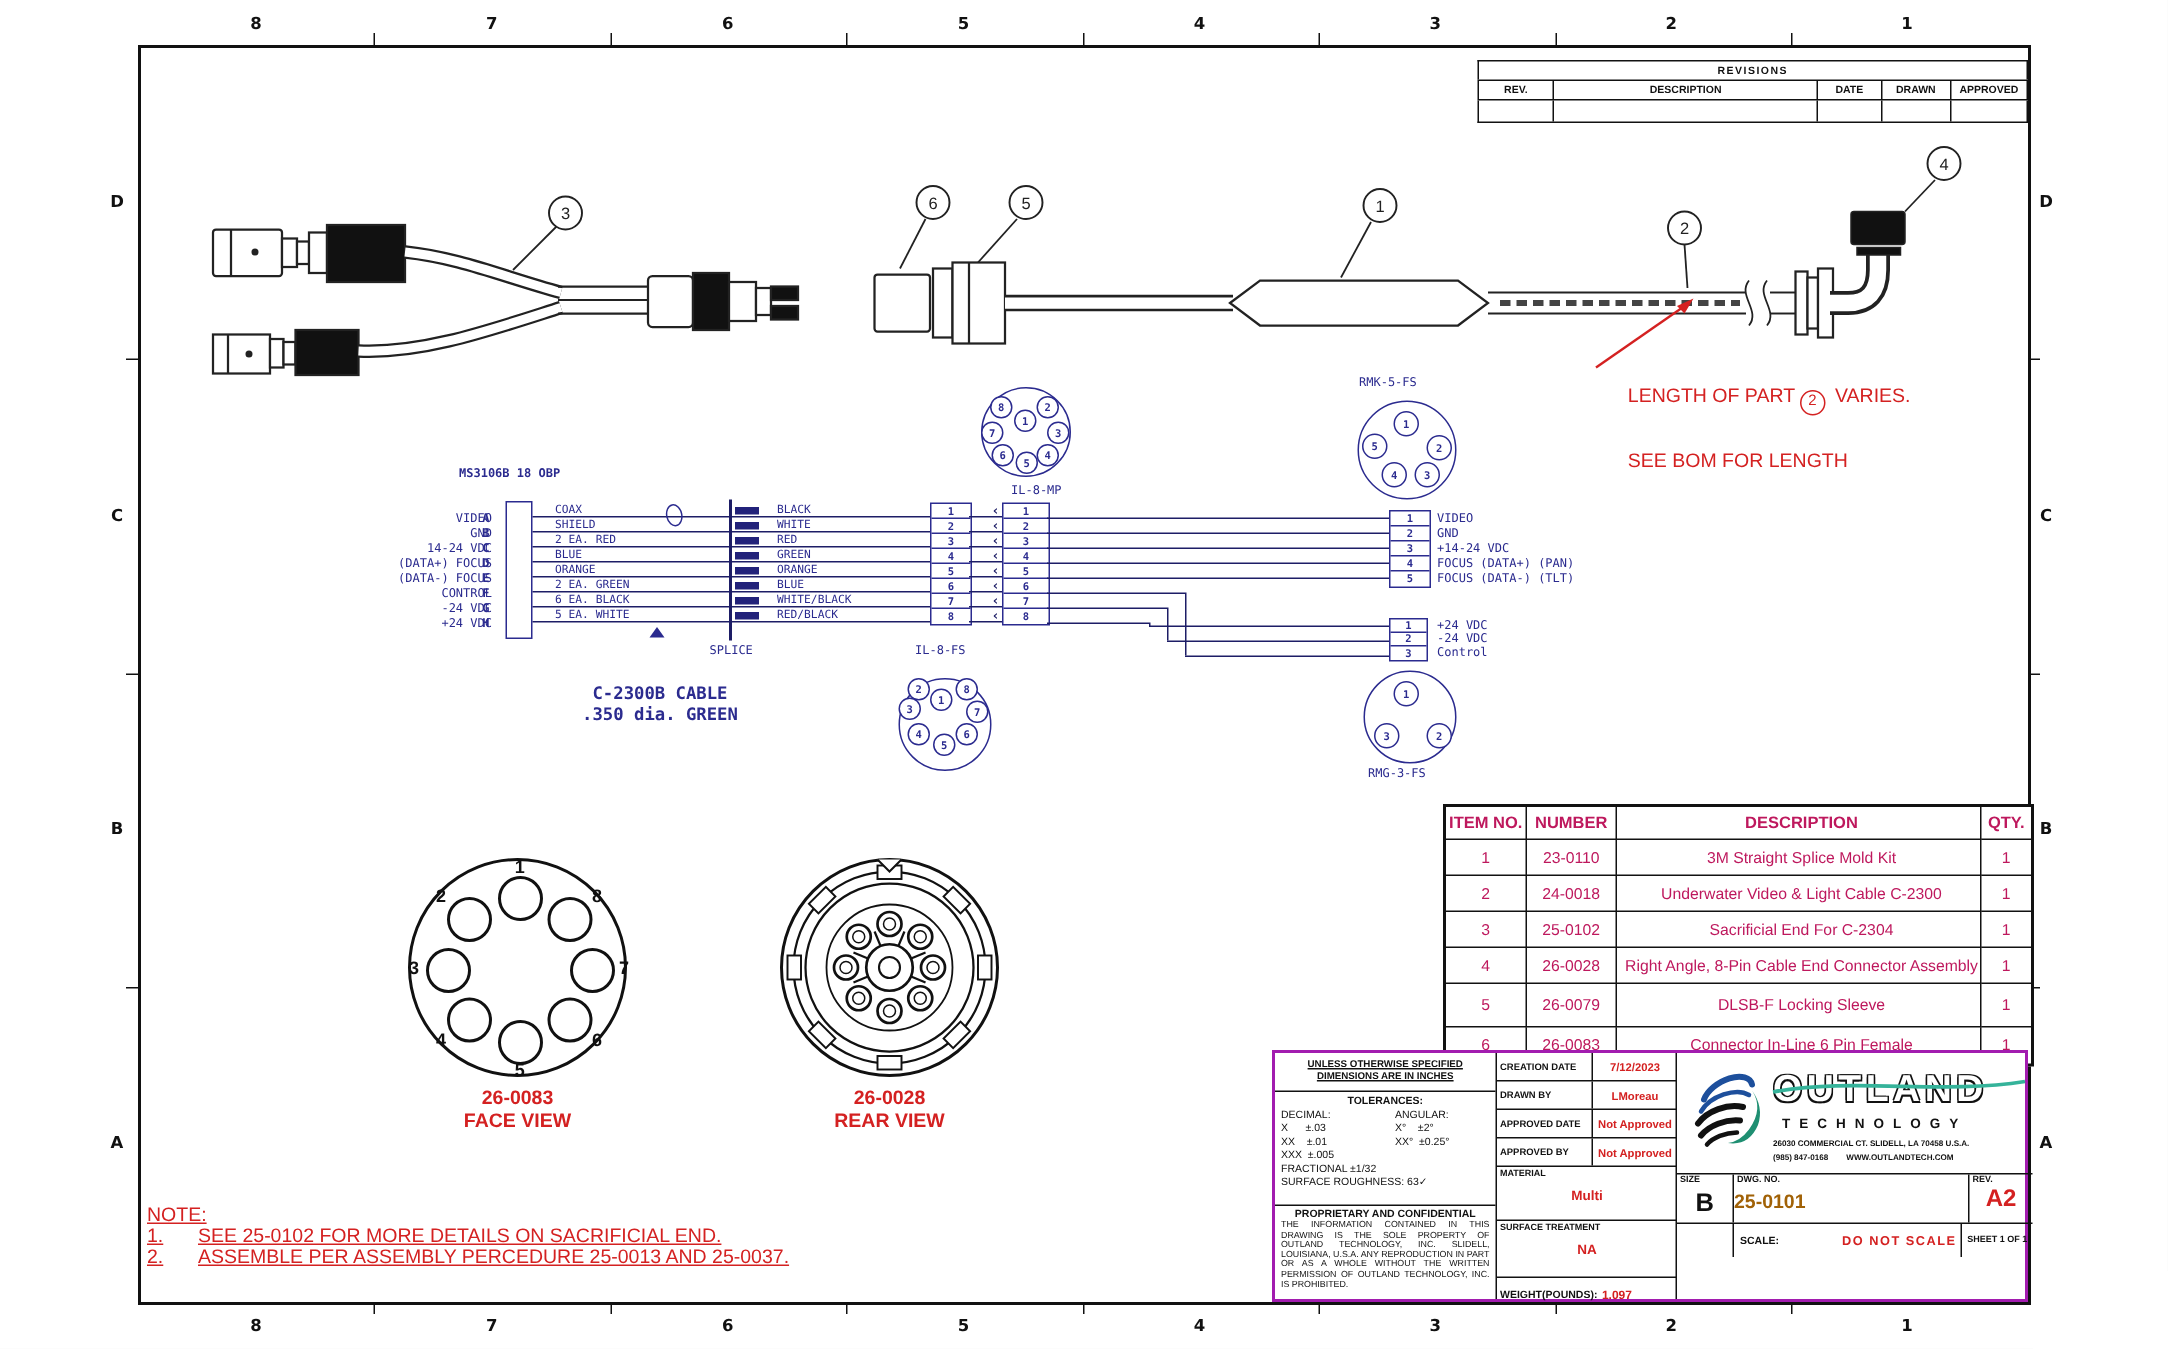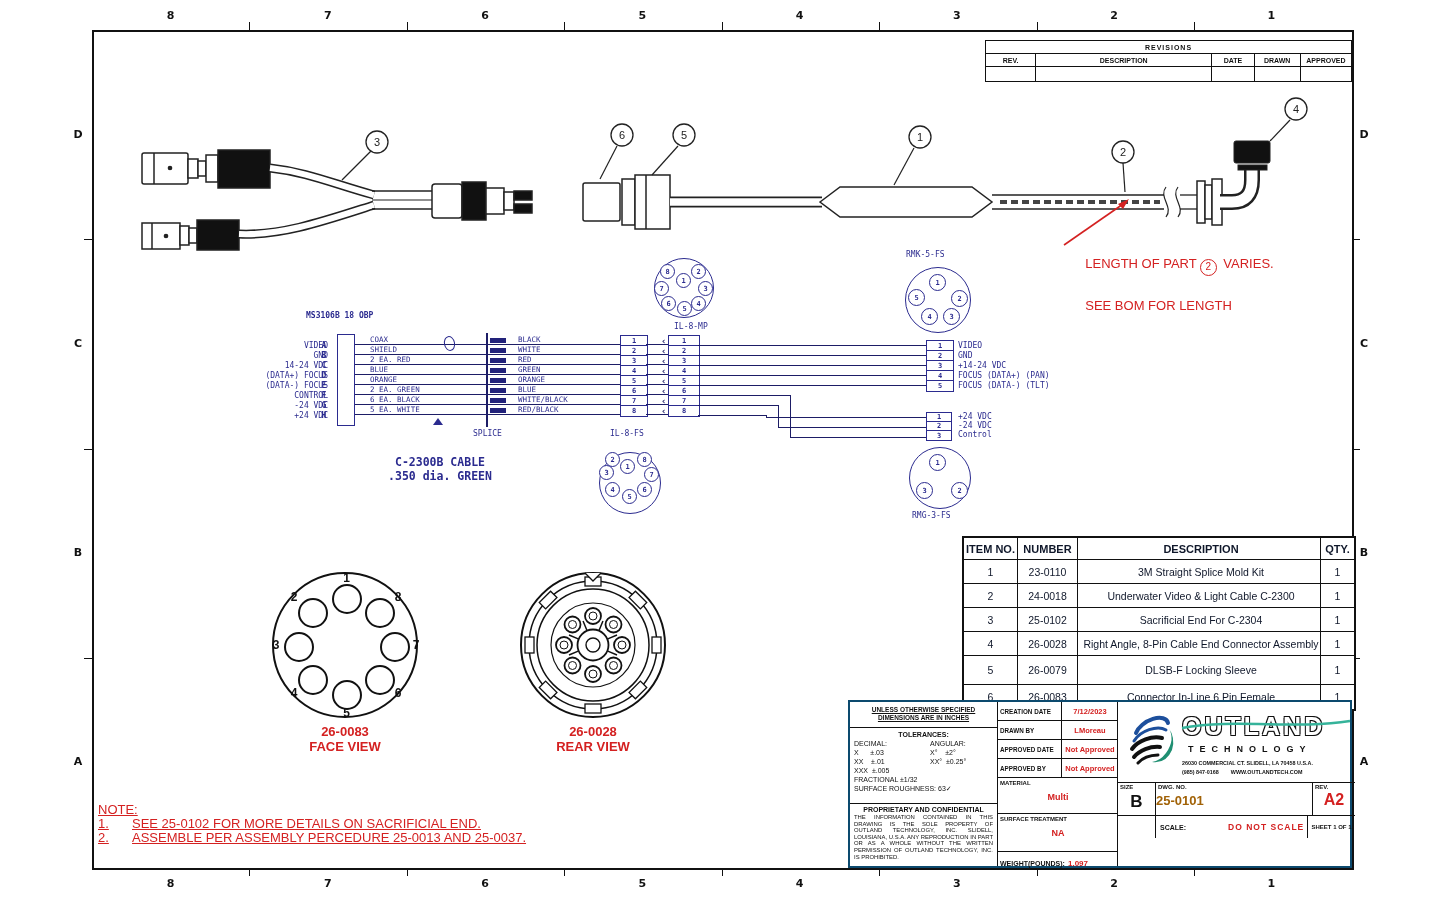--- a/index.html
+++ b/index.html
@@ -41,32 +41,32 @@
   
   .fv-outer{border:2px solid #111;border-radius:50%;background:#fff;}
   .fv-hole{position:absolute;width:30px;height:30px;border:2px solid #111;border-radius:50%;box-sizing:border-box;}
   .fv-num{position:absolute;width:12px;text-align:center;font:bold 12px "Liberation Sans",sans-serif;color:#111;}
   .viewlab{text-align:center;font:bold 13px "Liberation Sans",sans-serif;color:#d42121;line-height:15px;}
   
   .note{font:13px "Liberation Sans",sans-serif;color:#d42121;line-height:14px;text-decoration:underline;}
   .note .itm{display:flex;}
   .note .n{width:34px;}
   
-  .bom{left:962px;top:536px;width:390px;border:2px solid #111;font-family:"Liberation Sans",sans-serif;color:#0f172a;background:#fff;}
+  .bom{left:962px;top:536px;width:390px;border:2px solid #111;font-family:"Liberation Sans",sans-serif;color:#be185d;background:#fff;}
   .bom .hrow,.bom .brow{display:flex;}
   .bom .hrow>div{font:bold 11px "Liberation Sans",sans-serif;height:22px;}
   .bom .brow>div{font:10.5px "Liberation Sans",sans-serif;height:24px;}
   .bom .brow:nth-child(5)>div{height:29px;}
   .bom .hrow>div,.bom .brow>div{border-right:1px solid #111;border-bottom:1px solid #111;display:flex;align-items:center;justify-content:center;box-sizing:border-box;text-align:center;}
   .bom .hrow>div:last-child,.bom .brow>div:last-child{border-right:none;}
   .bom .brow:last-child>div{border-bottom:none;}
   .bc0{width:54px;}.bc1{width:60px;}.bc2{width:243px;}.bc3{flex:1;}
   .bom .bc2{justify-content:flex-start;text-align:left;padding-left:4px;line-height:11px;}
   
-  .tb{left:848px;top:700px;width:504px;height:168px;border:2px solid #0c4a6e;box-sizing:border-box;background:#fff;color:#111;}
+  .tb{left:848px;top:700px;width:504px;height:168px;border:2px solid #a21caf;box-sizing:border-box;background:#fff;color:#111;}
   .tb .col{position:absolute;top:0;height:164px;}
   .tbl{left:0;width:147px;}
   .tbm{left:147px;width:120px;border-left:1px solid #111;}
   .tbr{left:267px;width:237px;border-left:1px solid #111;}
   .specbox{height:26px;border-bottom:1px solid #111;text-align:center;font:bold 6.5px "Liberation Sans",sans-serif;padding-top:4px;box-sizing:border-box;line-height:8px;text-decoration:underline;}
   .tolbox{height:76px;border-bottom:1px solid #111;font:7px "Liberation Sans",sans-serif;padding:2px 4px;box-sizing:border-box;line-height:9px;}
   .tolbox .t{text-align:center;font-weight:bold;}
   .tolcols{display:flex;}
   .tolcols>div{white-space:pre;}
   .tolcols .lc{width:76px;}

